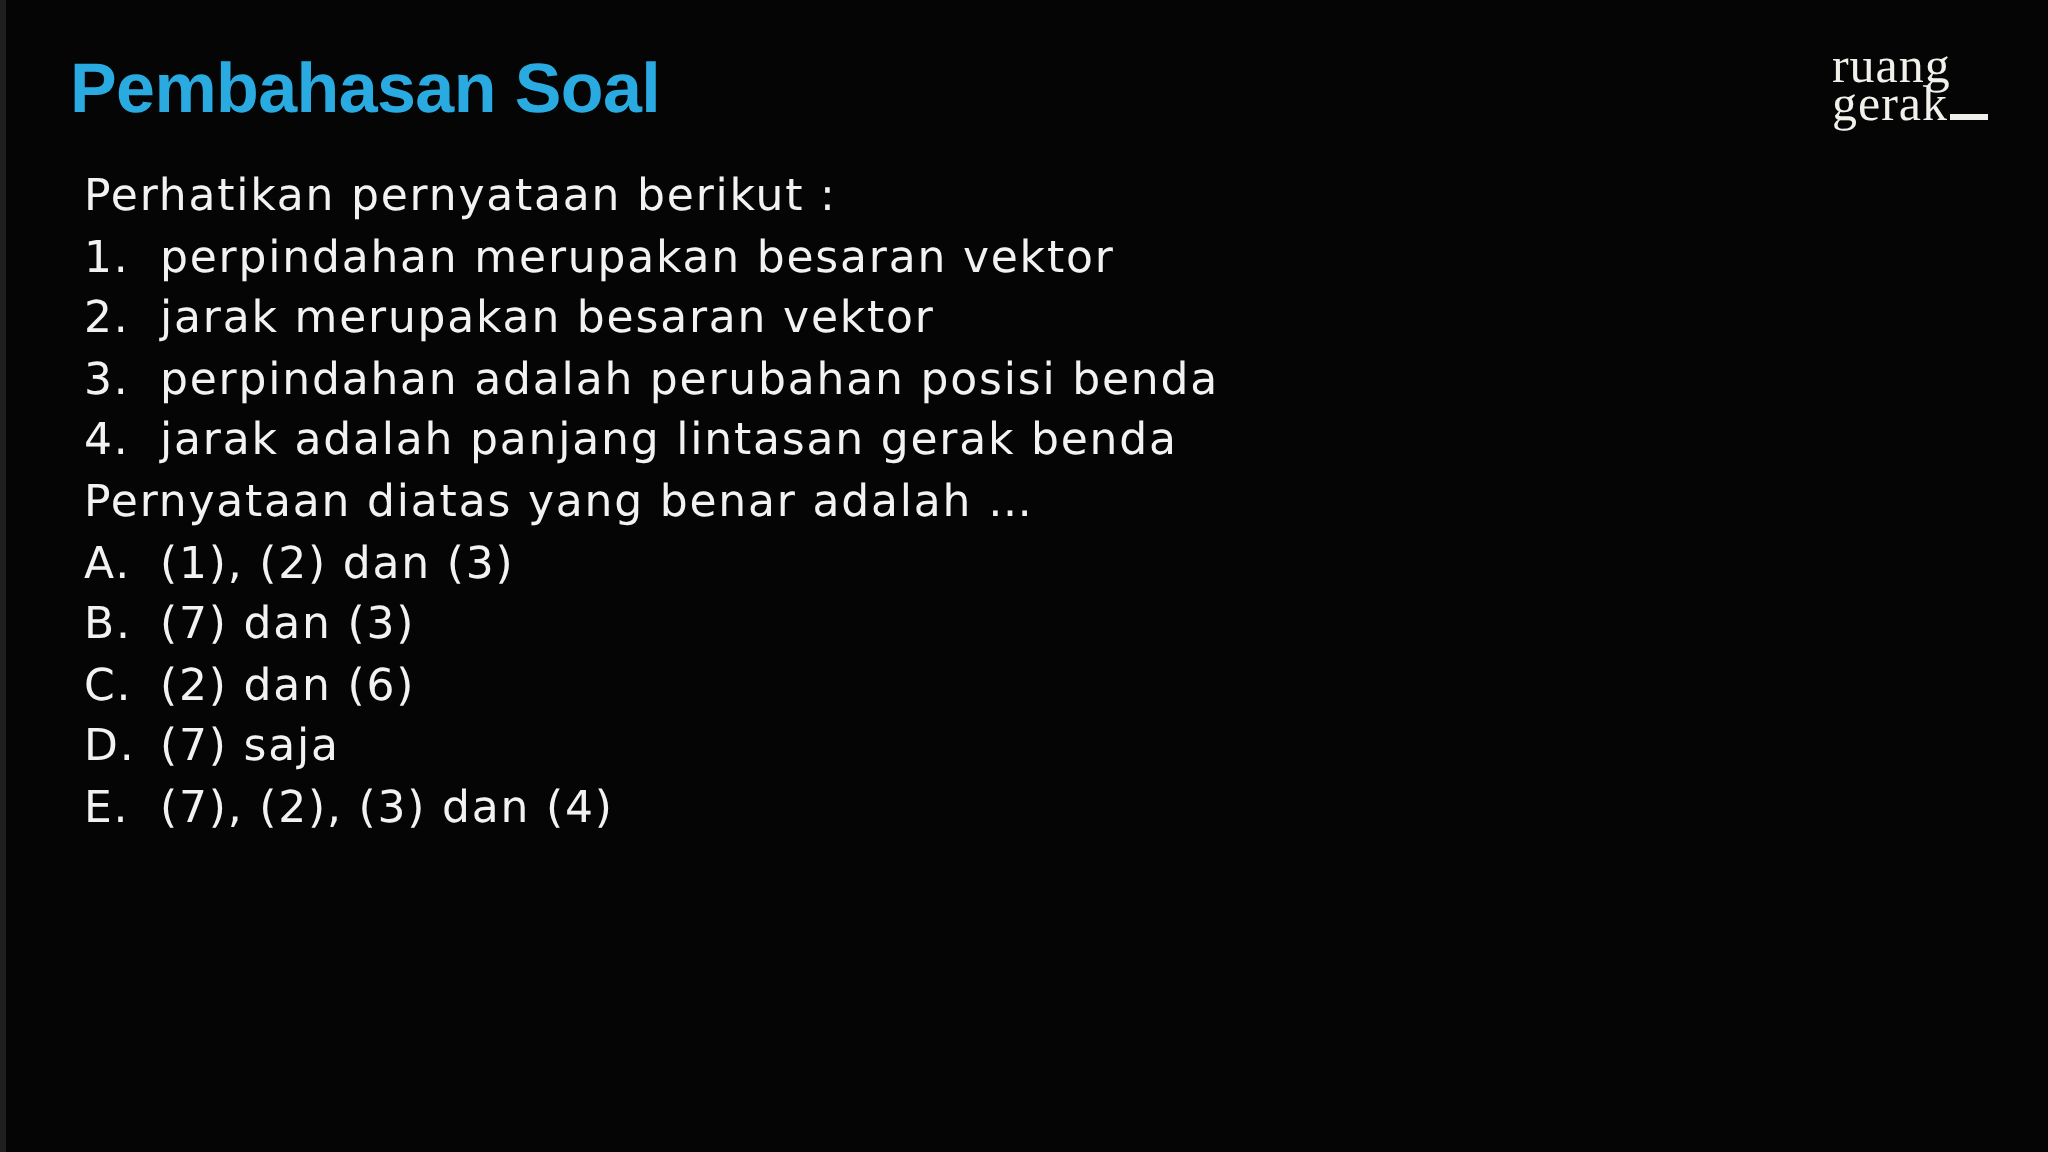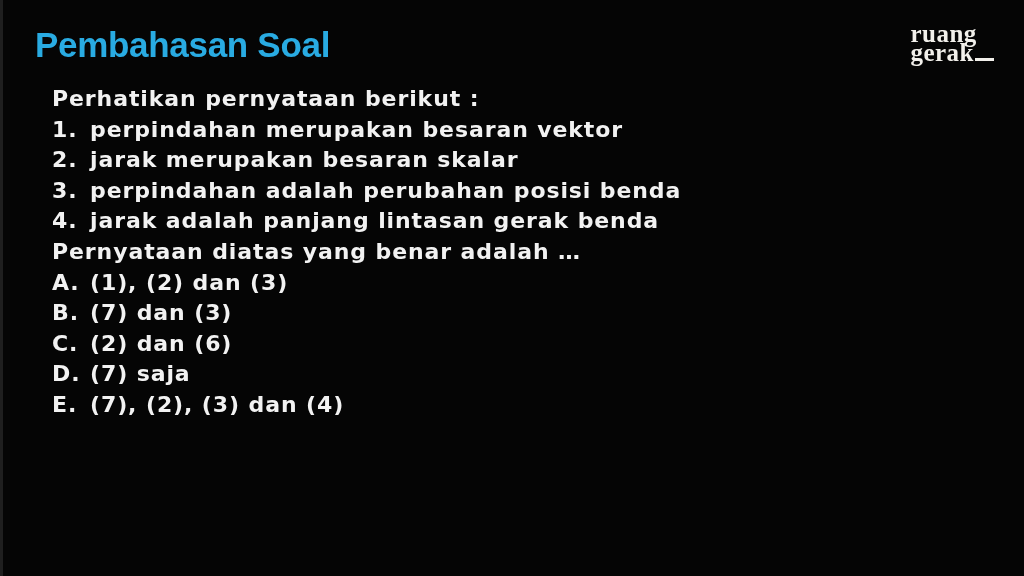--- a/index.html
+++ b/index.html
@@ -18,41 +18,40 @@
     position:absolute;left:35px;top:25px;
     font-family:"Liberation Sans",sans-serif;
     font-size:35px;font-weight:700;
     letter-spacing:-0.3px;
     color:#29ABE2;
     white-space:nowrap;
   }
   .brand{
     position:absolute;top:24px;right:30px;
     font-family:"Liberation Serif","DejaVu Serif",serif;
-    font-size:25px;font-weight:700;
+    font-size:25px;font-weight:400;
     color:#F2F0EB;
     line-height:19px;
     letter-spacing:0.5px;
     text-align:left;
   }
   .brand .line{display:block;}
   .brand .tail{
     display:inline-block;
     width:19px;height:3px;
     background:#F2F0EB;
     margin-left:1px;
   }
   .question{
     position:absolute;left:42px;top:84px;width:700px;
     font-family:"DejaVu Sans","Liberation Sans",sans-serif;
-    font-size:22px;font-weight:700;
+    font-size:22px;font-weight:400;
     letter-spacing:0.9px;
     line-height:30.6px;
     color:#F2F2F2;
-    margin-left:10px;
   }
   .q-line{white-space:nowrap;}
   .q-row{display:flex;white-space:nowrap;}
   .q-row .marker{flex:0 0 38px;}
   .q-row .opt-text{flex:1;}
 </style>
 </head>
 <body>
 
 <div class="slide">
@@ -67,21 +66,21 @@
 
   <div class="question">
     <div class="q-line">Perhatikan pernyataan berikut :</div>
 
     <div class="q-row">
       <span class="marker">1.</span>
       <span class="opt-text">perpindahan merupakan besaran vektor</span>
     </div>
     <div class="q-row">
       <span class="marker">2.</span>
-      <span class="opt-text">jarak merupakan besaran skalar</span>
+      <span class="opt-text">jarak merupakan besaran vektor</span>
     </div>
     <div class="q-row">
       <span class="marker">3.</span>
       <span class="opt-text">perpindahan adalah perubahan posisi benda</span>
     </div>
     <div class="q-row">
       <span class="marker">4.</span>
       <span class="opt-text">jarak adalah panjang lintasan gerak benda</span>
     </div>
 

